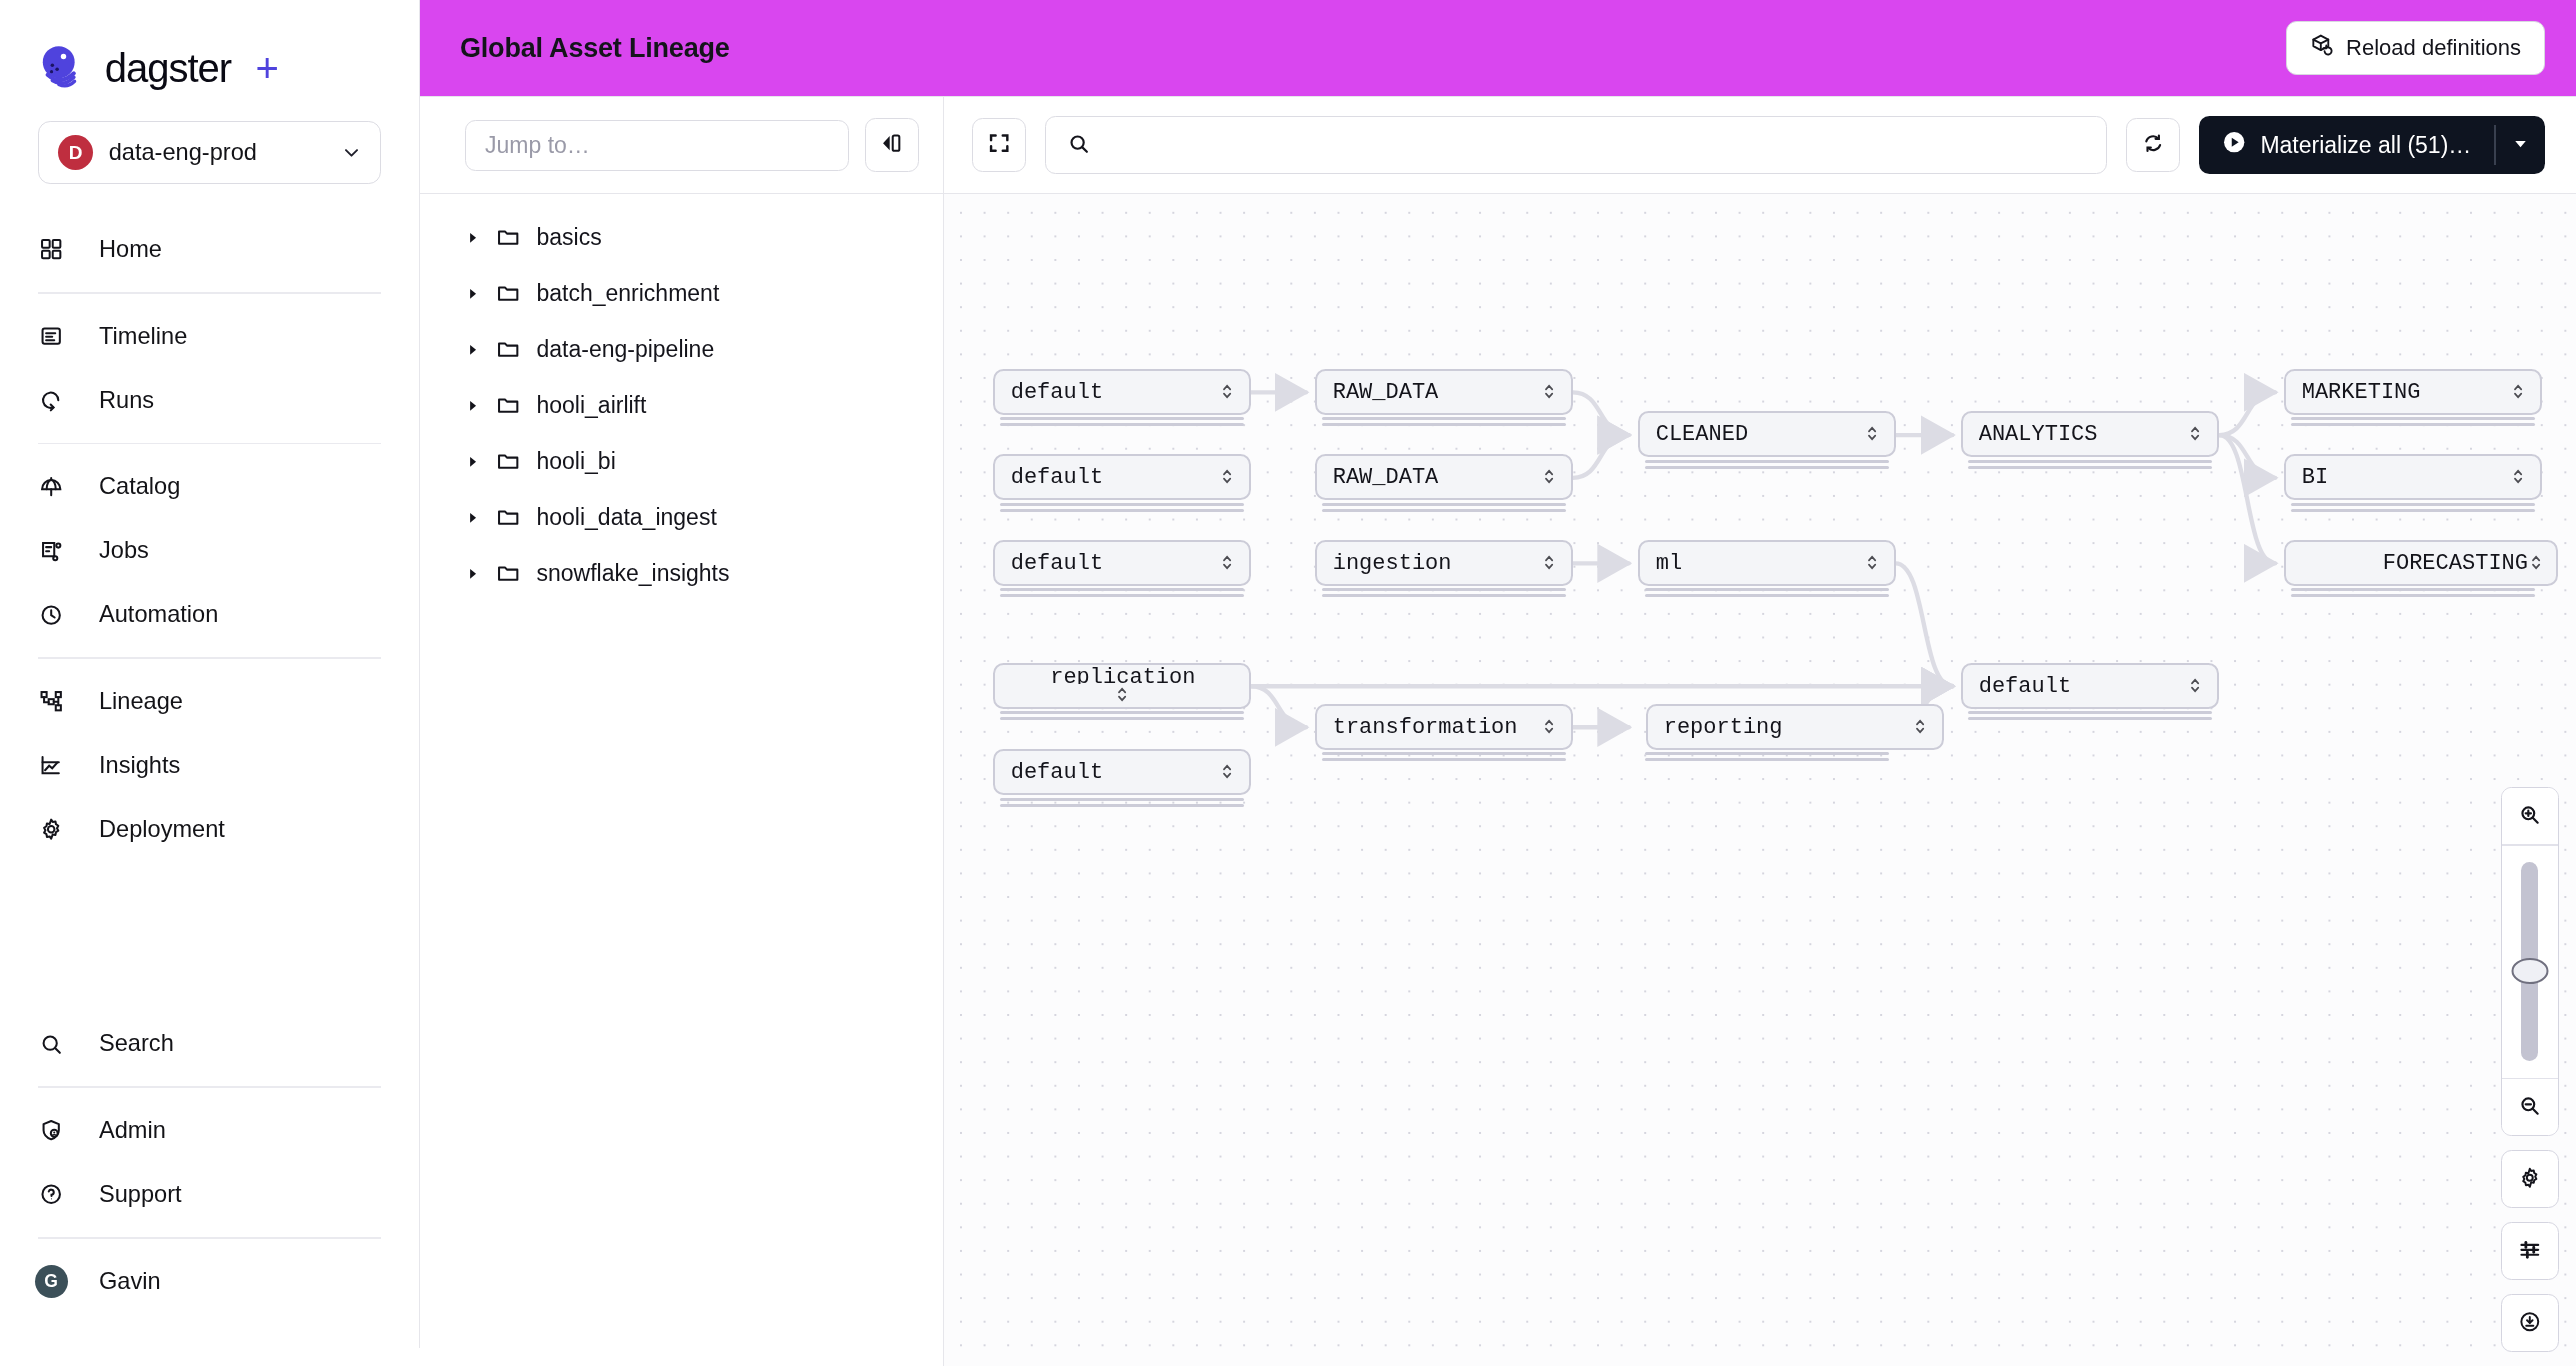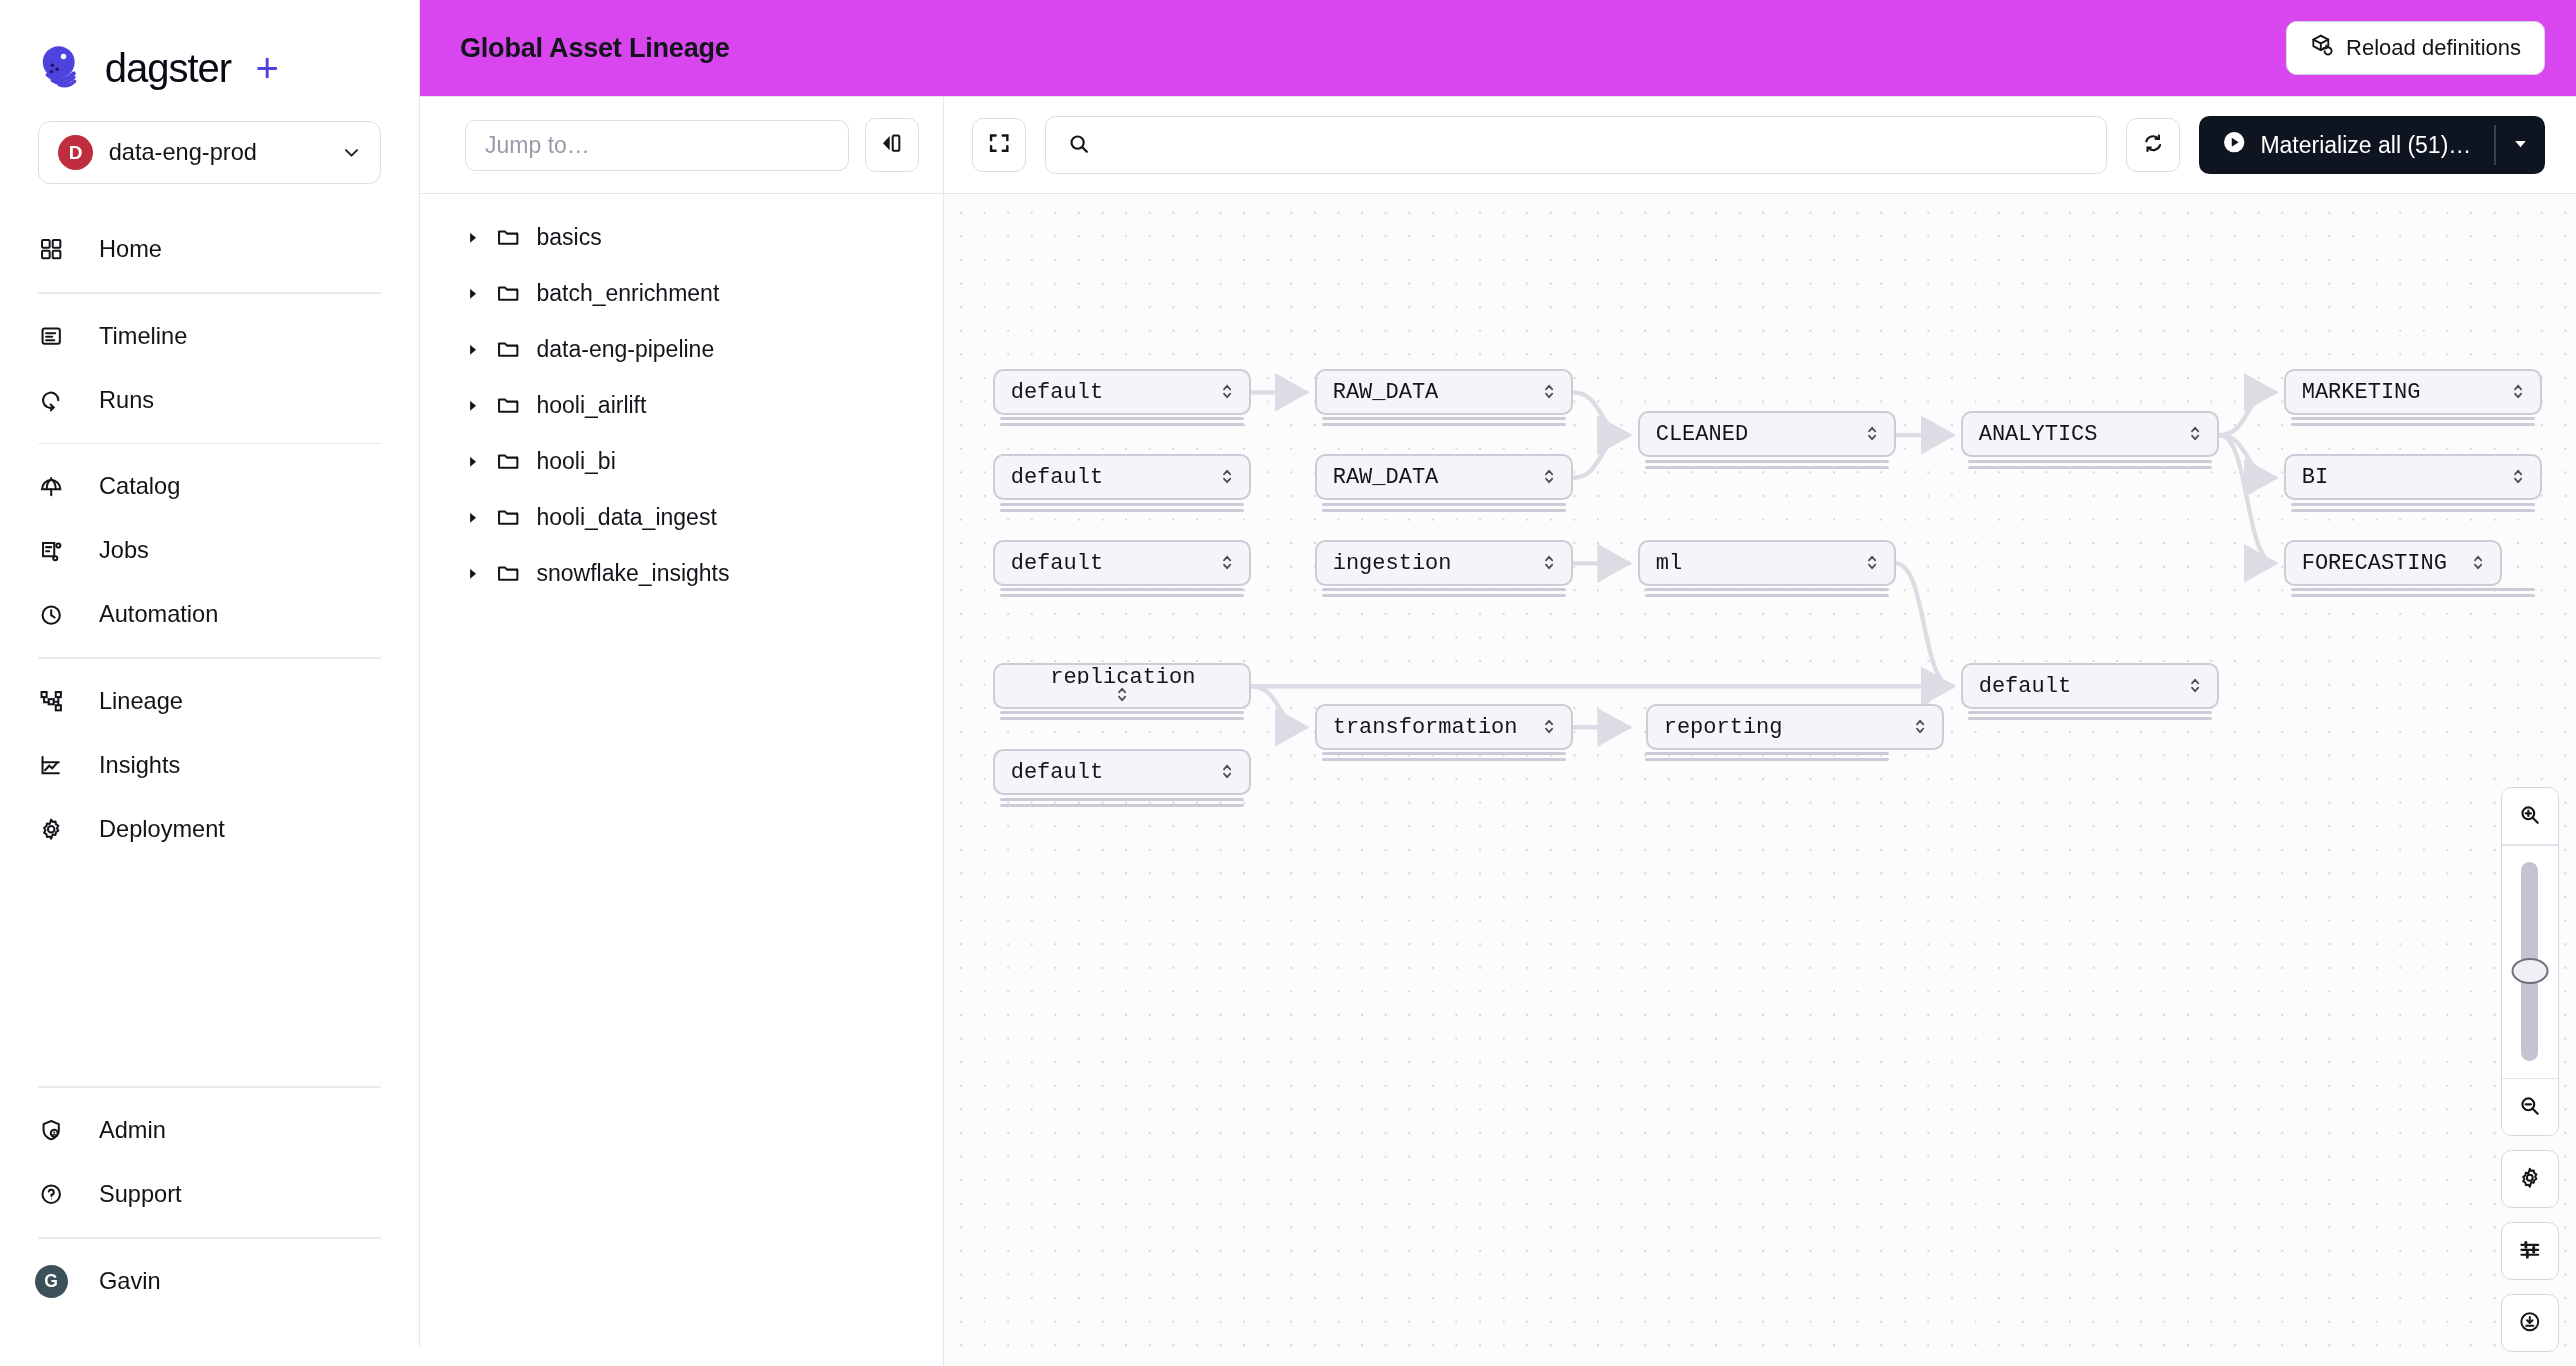--- a/index.html
+++ b/index.html
@@ -325,20 +325,31 @@
           <span>Deployment</span>
         </div>
       </div>
 
       <div class="spacer"></div>
     </div>
 
     <div class="spacer"></div>
 
     <div style="padding-bottom:24.4px;">
+      <div class="nav-sec">
+        <div class="nav-item">
+          <span class="nav-ico">
+            <svg viewBox="0 0 24 24" width="24.4" height="24.4" fill="none" stroke="#14141b" stroke-width="2" stroke-linecap="round">
+              <circle cx="11" cy="11" r="6.5"></circle>
+                <line x1="15.8" y1="15.8" x2="20.5" y2="20.5"></line>
+            </svg>
+          </span>
+          <span>Search</span>
+        </div>
+      </div>
       <div class="nav-divider"></div>
 
       <div class="nav-sec">
         <div class="nav-item">
           <span class="nav-ico">
             <svg viewBox="0 0 24 24" width="24.4" height="24.4" fill="none" stroke="#14141b" stroke-width="2" stroke-linejoin="round">
               <path d="M12 3 L19.5 6 v6c0 4.5-3.3 7.4-7.5 9C7.8 19.4 4.5 16.5 4.5 12V6z"></path>
               <circle cx="15" cy="15" r="3.4" fill="#fff"></circle>
               <circle cx="15" cy="14.2" r="1" fill="#14141b" stroke="none"></circle>
               <path d="M13.2 17c.4-.9 3.2-.9 3.6 0" stroke-width="1.4"></path>
@@ -723,21 +734,21 @@
               <span class="gnode-label">BI</span>
               <span class="gnode-caret"><svg viewBox="0 0 10 20" width="12.2" height="21" fill="none" stroke="#14141b" stroke-width="1.6" stroke-linecap="round">
                   <path d="M2 8 L5 4.6 L8 8"></path>
                   <path d="M2 12 L5 15.4 L8 12"></path>
                 </svg></span>
             </div>
             <div class="gstack" style="left: 1347px; top: 309px; width: 244px;">
               <i></i>
               <i></i>
             </div>
-            <div class="gnode" style="left: 1340px; top: 346px; width: 218px;">
+            <div class="gnode" style="left: 1340px; top: 346px; width: 274px; text-align: right;">
               <span class="gnode-label">FORECASTING</span>
               <span class="gnode-caret"><svg viewBox="0 0 10 20" width="12.2" height="21" fill="none" stroke="#14141b" stroke-width="1.6" stroke-linecap="round">
                   <path d="M2 8 L5 4.6 L8 8"></path>
                   <path d="M2 12 L5 15.4 L8 12"></path>
                 </svg></span>
             </div>
             <div class="gstack" style="left: 1347px; top: 394px; width: 244px;">
               <i></i>
               <i></i>
             </div>

